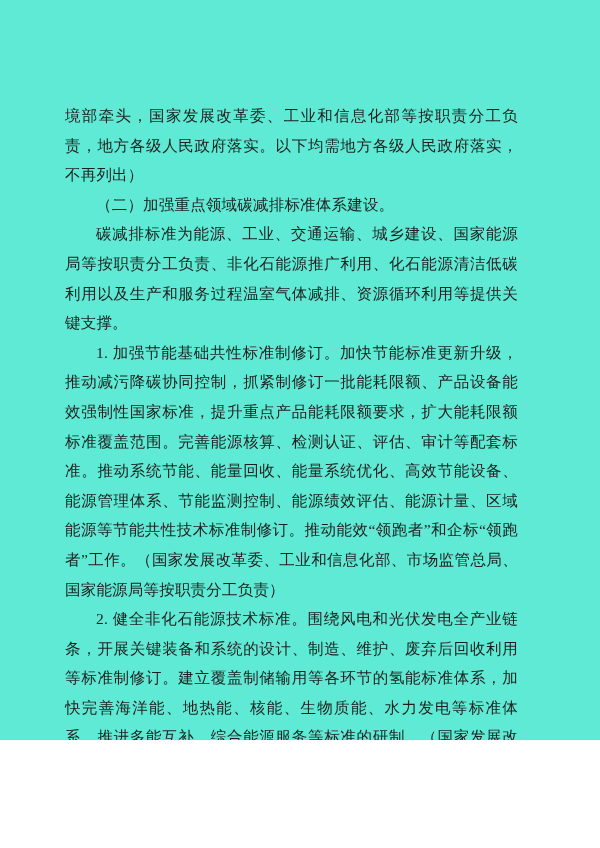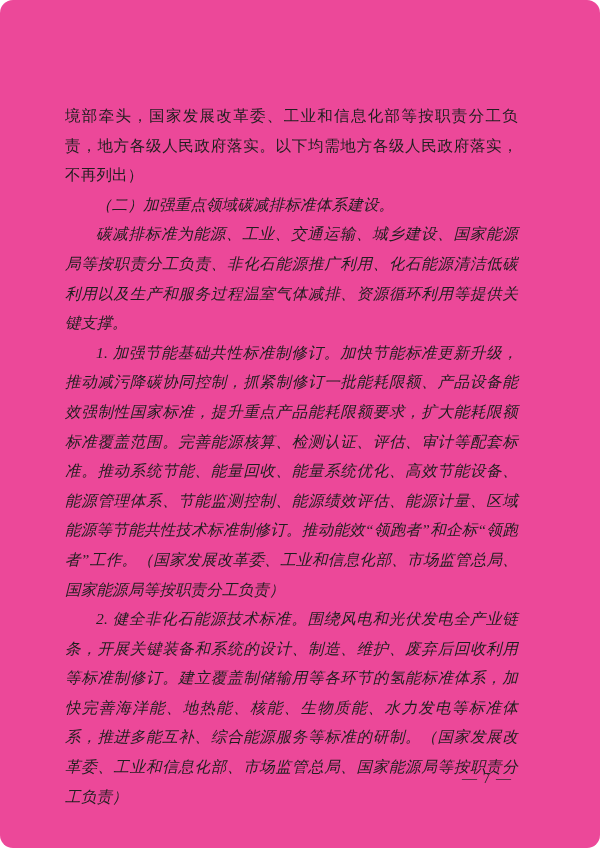--- a/index.html
+++ b/index.html
@@ -3,44 +3,42 @@
 <meta charset="utf-8">
 <style>
   html, body {
     margin: 0;
     padding: 0;
     background: #ffffff;
   }
   .page {
     position: relative;
     width: 600px;
-    height: 848px;
-    background: #ec4899;
+    height: 740px;
+    background: #5eead4;
     font-family: "Liberation Serif", "DejaVu Serif", serif;
     color: #1f1f1f;
     overflow: hidden;
-    border-radius: 13px;
   }
   .content {
     position: absolute;
     left: 65px;
     top: 101px;
     width: 453px;
   }
   .content p {
     margin: 0;
     font-size: 15.5px;
     line-height: 29.6px;
     text-align: justify;
     letter-spacing: 0.2px;
     word-break: break-all;
   }
   .content p.indent {
     text-indent: 2em;
-    font-style: italic;
   }
   .page-number {
     position: absolute;
     top: 768px;
     right: 88px;
     font-size: 15px;
     line-height: 20px;
     color: #2a2a2a;
     letter-spacing: 1px;
   }

